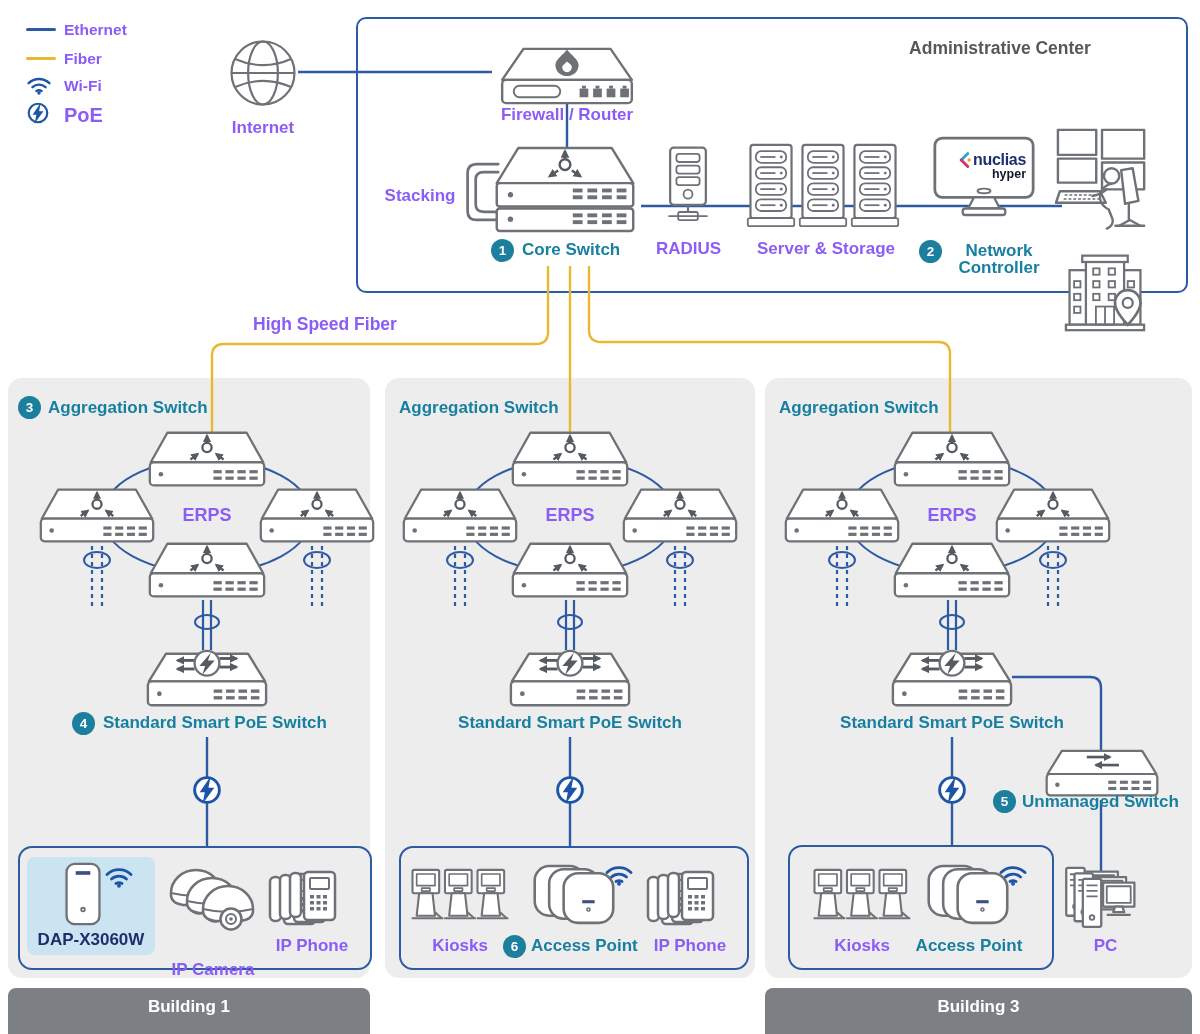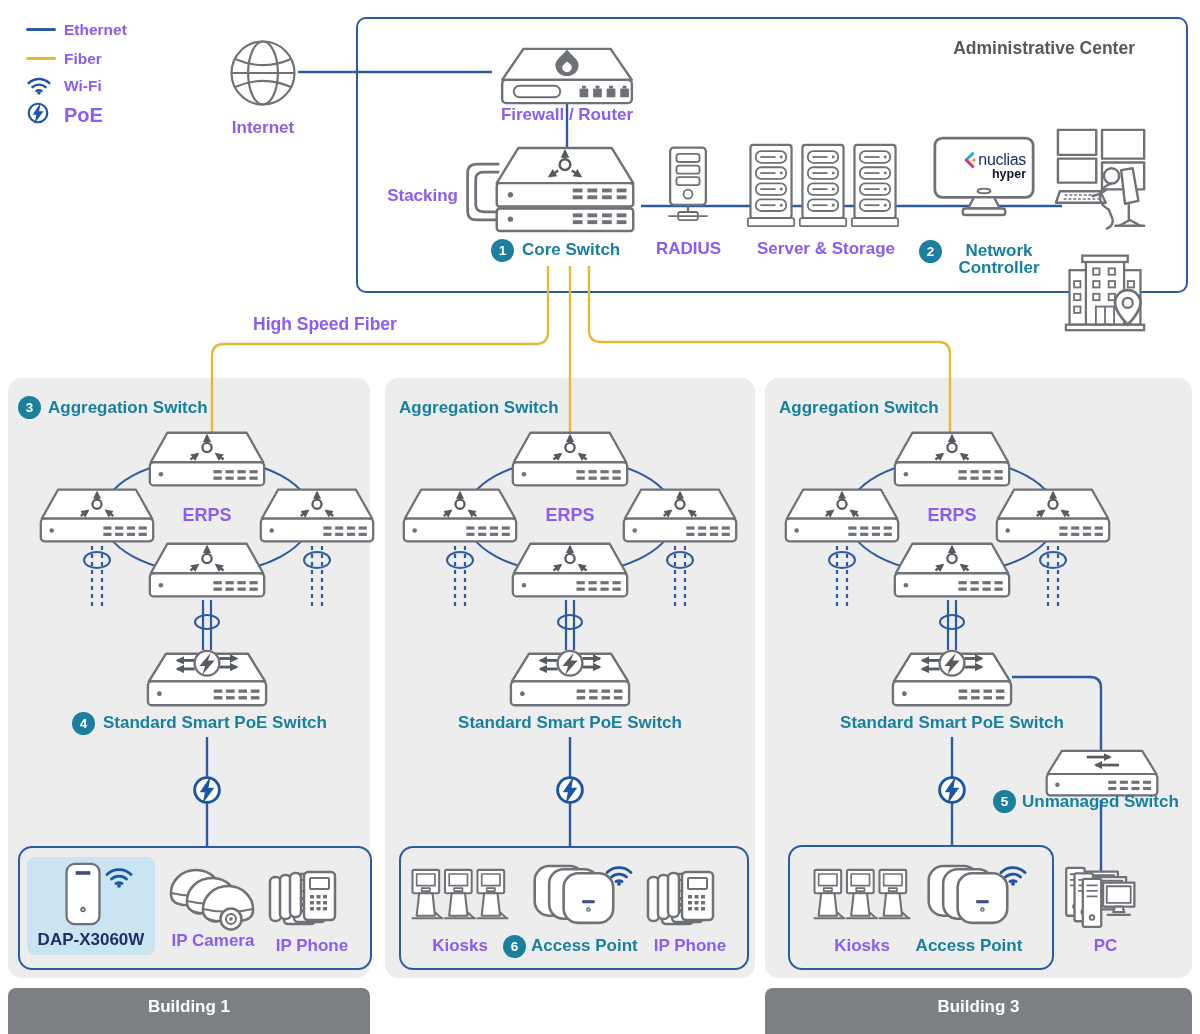--- a/index.html
+++ b/index.html
@@ -6,31 +6,31 @@
   #canvas{position:relative;width:1200px;height:1034px;background:#fff;overflow:hidden;
           font-family:"Liberation Sans",sans-serif;}
   .abs{position:absolute;}
   .panel{position:absolute;top:378px;height:600px;background:#EDEDEE;border-radius:14px;}
   .bbar{position:absolute;top:988px;height:54px;background:#7C7F83;border-radius:8px;
         color:#fff;font-weight:bold;font-size:17px;text-align:center;line-height:38px;}
   .lbl{position:absolute;font-weight:bold;font-size:17px;color:#8b5cf6;white-space:nowrap;}
   .teal{color:#177FA0;}
   .navy{color:#1C2F6B;}
   .center{text-align:center;}
-  .right{text-align:right;}
+  .right{text-align:center;}
   .badge{position:absolute;width:23px;height:23px;border-radius:50%;background:#1B7F9D;
          color:#fff;font-weight:bold;font-size:13.5px;line-height:23px;text-align:center;}
   .adminbox{position:absolute;left:356px;top:17px;width:828px;height:272px;
             border:2.5px solid #2D5BA3;border-radius:10px;}
   .devbox{position:absolute;border:2px solid #2D5BA3;border-radius:14px;}
   .tile{position:absolute;background:#CBE4F1;border-radius:8px;}
   .legline{position:absolute;width:30px;height:3px;border-radius:2px;}
   .logo{position:absolute;display:flex;flex-direction:column;align-items:flex-end;}
   .logorow{display:flex;align-items:center;gap:2px;}
-  .logomain{font-weight:normal;font-size:16px;color:#1C2F6B;letter-spacing:-0.3px;}
+  .logomain{font-weight:bold;font-size:16px;color:#1C2F6B;letter-spacing:-0.3px;}
   .logosub{font-size:12.5px;font-weight:bold;color:#0f172a;margin-top:-3px;}
   svg{display:block;}
 </style>
 </head>
 <body>
 
 <div id="canvas">
 
 <svg width="0" height="0" style="position:absolute">
   <defs>
@@ -555,21 +555,21 @@
 <svg class="abs" style="left:60px;top:862px;z-index:4" width="46" height="64">
       <use href="#wap"></use>
     </svg>
 <svg class="abs" style="left:104px;top:864px;z-index:4" width="30" height="24">
       <use href="#wifi"></use>
     </svg>
 <div class="lbl navy center" style="left:30px;top:930px;width:122px;z-index:4">DAP-X3060W</div>
 <svg class="abs" style="left:166px;top:866px;z-index:3" width="92" height="70">
       <use href="#camtrio"></use>
     </svg>
-<div class="lbl center" style="left:158px;top:931px;width:110px;z-index:3">IP Camera</div>
+<div class="lbl center" style="left:158px;top:960px;width:110px;z-index:3">IP Camera</div>
 <svg class="abs" style="left:268px;top:868px;z-index:3" width="88" height="60">
       <use href="#phtrio"></use>
     </svg>
 <div class="lbl center" style="left:266px;top:936px;width:92px;z-index:3">IP Phone</div>
 <div class="bbar" style="left:8px;width:362px;">Building 1</div>
 
 <div class="lbl teal" style="left:399px;top:398px;z-index:3">Aggregation Switch</div>
 <svg class="abs" style="left:510px;top:430px;z-index:3" width="120" height="59">
       <use href="#sw"></use>
     </svg>

